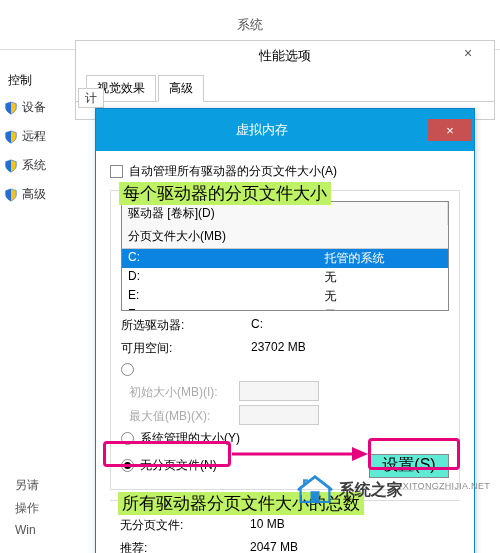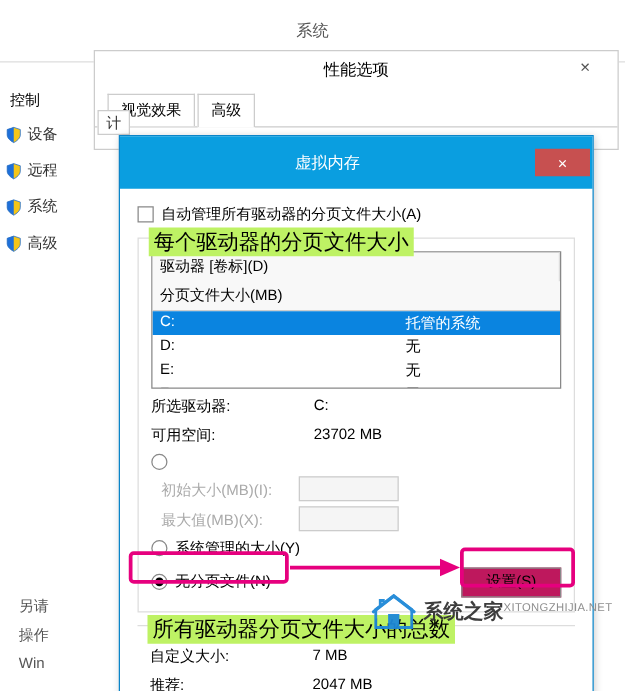--- a/index.html
+++ b/index.html
@@ -221,25 +221,25 @@
     }
     .size-row .lbl { width: 110px; }
     .size-input {
       width: 80px; height: 20px;
       border: 1px solid #ccc;
       background: #f5f5f5;
     }
     .set-btn {
       width: 80px; height: 24px;
       border: 1px solid #888;
-      background: #be185d;
+      background: #5eead4;
       display: flex;
       align-items: center;
       justify-content: center;
-      font-size: 12px;
+      font-size: 16px;
     }
 
     
     .hl-radio {
       position: absolute;
       border: 3px solid #e6007e;
       border-radius: 4px;
       pointer-events: none;
     }
     .arrow {
@@ -429,22 +429,22 @@
           <span class="radio sel"></span>
           <span>无分页文件(N)</span>
         </div>
         <div class="set-btn">设置(S)</div>
       </div>
     </div>
 
     <div class="group" style="border-bottom:none;border-left:none;border-right:none;padding-bottom:0;">
       <div class="group-label">所有驱动器分页文件大小的总数</div>
       <div class="kv">
-        <div class="k">自定义大小:</div>
-        <div class="v">7 MB</div>
+        <div class="k">无分页文件:</div>
+        <div class="v">10 MB</div>
       </div>
       <div class="kv">
         <div class="k">推荐:</div>
         <div class="v">2047 MB</div>
       </div>
 
     </div>
   </div>
 </div>
 

